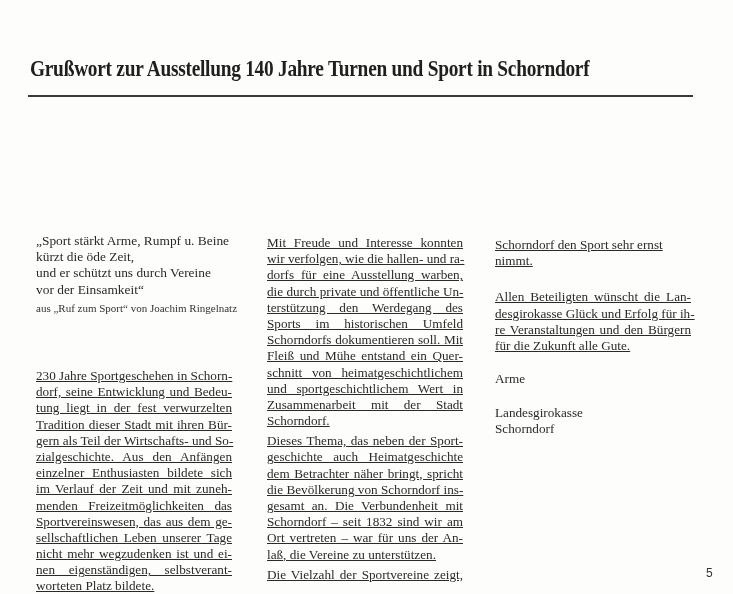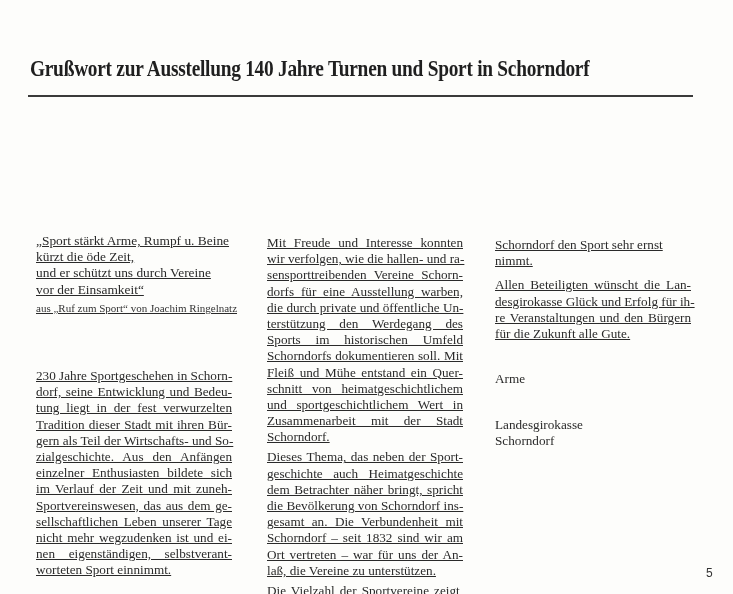--- a/index.html
+++ b/index.html
@@ -54,51 +54,51 @@
     font-size: 12px;
     color: #333;
   }
 </style>
 </head>
 <body>
 
 <div class="title">Grußwort zur Ausstellung 140 Jahre Turnen und Sport in Schorndorf</div>
 <div class="rule"></div>
 
-<div class="col quote" style="left:36px; top:233px; width:205px;text-decoration:underline;">
+<div class="col quote" style="left:36px; top:233px; width:205px;">
   <span class="line">„Sport stärkt Arme, Rumpf u. Beine</span>
   <span class="line">kürzt die öde Zeit,</span>
   <span class="line">und er schützt uns durch Vereine</span>
   <span class="line">vor der Einsamkeit“</span>
   <div class="source">aus „Ruf zum Sport“ von Joachim Ringelnatz</div>
 </div>
 
 <div class="col" style="left:36px; top:368px; width:196px;">
   <div class="para">
     <span class="line">230 Jahre Sportgeschehen in Schorn-</span>
     <span class="line">dorf, seine Entwicklung und Bedeu-</span>
     <span class="line">tung liegt in der fest verwurzelten</span>
     <span class="line">Tradition dieser Stadt mit ihren Bür-</span>
     <span class="line">gern als Teil der Wirtschafts- und So-</span>
     <span class="line">zialgeschichte. Aus den Anfängen</span>
     <span class="line">einzelner Enthusiasten bildete sich</span>
     <span class="line">im Verlauf der Zeit und mit zuneh-</span>
+    <span class="line">menden Freizeitmöglichkeiten das</span>
     <span class="line">Sportvereinswesen, das aus dem ge-</span>
     <span class="line">sellschaftlichen Leben unserer Tage</span>
     <span class="line">nicht mehr wegzudenken ist und ei-</span>
     <span class="line">nen eigenständigen, selbstverant-</span>
-    <span class="line last">worteten Sport einnimmt.</span>
+    <span class="line last">worteten Platz bildete.</span>
   </div>
 </div>
 
 <div class="col" style="left:267px; top:235px; width:196px;">
   <div class="para">
     <span class="line">Mit Freude und Interesse konnten</span>
     <span class="line">wir verfolgen, wie die hallen- und ra-</span>
-    <span class="line">sensporttreibenden Vereine Schorn-</span>
     <span class="line">dorfs für eine Ausstellung warben,</span>
     <span class="line">die durch private und öffentliche Un-</span>
     <span class="line">terstützung den Werdegang des</span>
     <span class="line">Sports im historischen Umfeld</span>
     <span class="line">Schorndorfs dokumentieren soll. Mit</span>
     <span class="line">Fleiß und Mühe entstand ein Quer-</span>
     <span class="line">schnitt von heimatgeschichtlichem</span>
     <span class="line">und sportgeschichtlichem Wert in</span>
     <span class="line">Zusammenarbeit mit der Stadt</span>
     <span class="line last">Schorndorf.</span>
@@ -113,32 +113,32 @@
     <span class="line">Ort vertreten – war für uns der An-</span>
     <span class="line last">laß, die Vereine zu unterstützen.</span>
   </div>
   <div class="para">
     <span class="line">Die Vielzahl der Sportvereine zeigt,</span>
 
   </div>
 </div>
 
 <div class="col" style="left:495px; top:237px; width:196px;">
-  <div class="para" style="margin-bottom:8px;">
+  <div class="para" style="margin-bottom:20px;">
     <span class="line last">Schorndorf den Sport sehr ernst</span>
     <span class="line last">nimmt.</span>
   </div>
   <div class="para">
     <span class="line">Allen Beteiligten wünscht die Lan-</span>
     <span class="line">desgirokasse Glück und Erfolg für ih-</span>
     <span class="line">re Veranstaltungen und den Bürgern</span>
     <span class="line last">für die Zukunft alle Gute.</span>
   </div>
   <div style="position:absolute; top:134px; left:0;">
     <span class="line last">Arme</span>
   </div>
-  <div style="position:absolute; top:180px; left:0;">
+  <div style="position:absolute; top:168px; left:0;">
     <span class="line last">Landesgirokasse</span>
     <span class="line last">Schorndorf</span>
   </div>
 </div>
 
 <div class="pagenum">5</div>
 
 </body></html>

